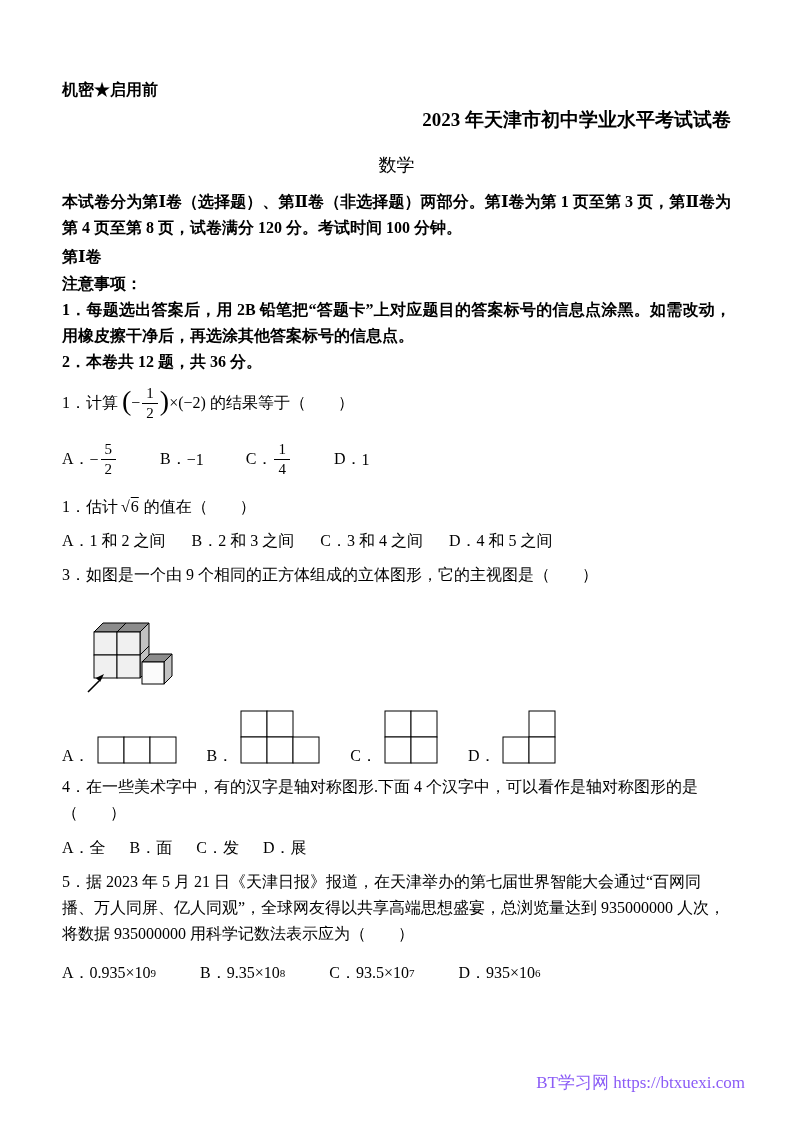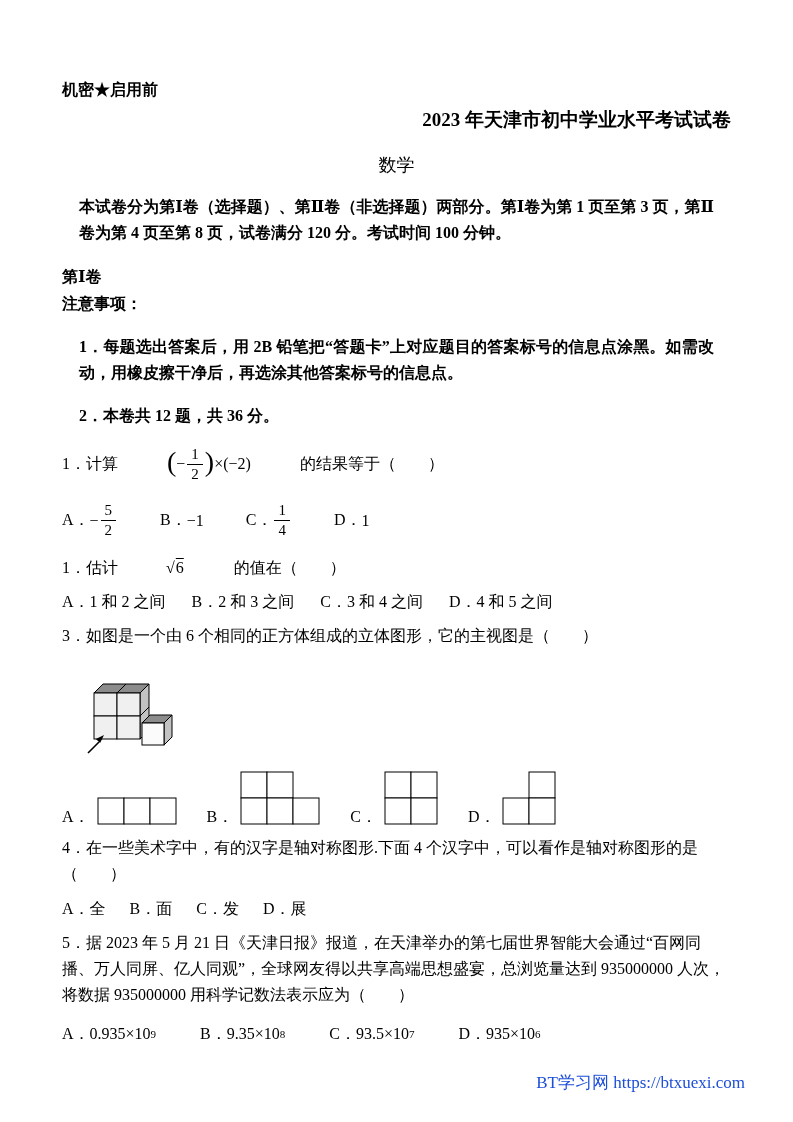--- a/index.html
+++ b/index.html
@@ -9,26 +9,26 @@
     color: #000;
     font-family: "Liberation Serif", "DejaVu Serif", serif;
     font-size: 16px;
     position: relative;
     overflow: hidden;
   }
   .page { padding: 80px 62px 0 62px; }
   .confidential { font-weight: bold; font-size: 16px; margin-bottom: 0; }
   .title { font-size: 19px; font-weight: bold; text-align: right; margin: 6px 0 0 0; }
   .subject { font-size: 18px; font-weight: normal; text-align: center; margin: 20px 0 12px 0; }
-  p { margin: 17px; line-height: 1.62; text-align: justify; }
+  p { margin: 0; line-height: 1.62; text-align: justify; }
   .bold { font-weight: bold; }
   .part-title { font-weight: bold; line-height: 1.7; margin-top: 2px; }
   .notes-title { font-weight: bold; line-height: 1.7; }
   .question { margin-top: 10px; }
-  .stem { line-height: 1.62; gap: 45px; }
+  .stem { line-height: 1.62; }
   .stem-flex { display: flex; align-items: center; }
   .stem-flex > span { white-space: nowrap; }
   .gap-s { margin-left: 4px; }
   
   .math { white-space: nowrap; display: inline-flex; align-items: center; }
   .tall-paren { font-size: 28px; line-height: 1; font-weight: normal; transform: translateY(-2px); }
   .frac { display: inline-block; vertical-align: middle; text-align: center; line-height: 1.12; font-size: 15px; margin: 0 2px; }
   .frac .num { display: block; border-bottom: 1px solid #000; padding: 0 4px 1px 4px; }
   .frac .den { display: block; padding: 1px 4px 0 4px; }
   .sqrt { white-space: nowrap; margin: 0 3px; }
@@ -46,21 +46,21 @@
   .opt { display: inline-flex; align-items: center; white-space: nowrap; }
   
   .figure-wrap { margin: 12px 0 2px 22px; }
   .shape-row { display: flex; align-items: flex-end; margin: 10px 0 8px 0; }
   .shape-opt { display: flex; align-items: flex-end; margin-right: 30px; }
   .shape-label { margin-right: 7px; line-height: 1.1; }
   .shape svg { display: block; }
   
   .watermark {
     position: absolute; right: 48px; bottom: 28px;
-    color: #1d4ed8; font-size: 17px;
+    color: #8b5cf6; font-size: 17px;
   }
 </style>
 </head>
 <body>
 
 <div class="page">
 
   <div class="confidential">机密★启用前</div>
 
   <div class="title">2023 年天津市初中学业水平考试试卷</div>
@@ -135,21 +135,21 @@
           <span>3 和 4 之间</span>
         </span>
       <span class="opt">
           <span>D．</span>
           <span>4 和 5 之间</span>
         </span>
     </div>
   </div>
 
   <div class="question">
-    <div class="stem">3．如图是一个由 6 个相同的正方体组成的立体图形，它的主视图是（　　）</div>
+    <div class="stem">3．如图是一个由 9 个相同的正方体组成的立体图形，它的主视图是（　　）</div>
     <div class="figure-wrap">
       <svg width="100" height="96" viewBox="0 0 100 96">
 
         <polygon points="10,32 19,23 65,23 56,32" fill="#8c8c8c" stroke="#000" stroke-width="1"></polygon>
         <line x1="42" y1="23" x2="33" y2="32" stroke="#000" stroke-width="1"></line>
 
         <polygon points="56,32 65,23 65,69 56,78" fill="#c2c2c2" stroke="#000" stroke-width="1"></polygon>
         <line x1="56" y1="55" x2="65" y2="46" stroke="#000" stroke-width="1"></line>
 
         <rect x="10" y="32" width="23" height="23" fill="#f0f0f0" stroke="#000" stroke-width="1"></rect>

